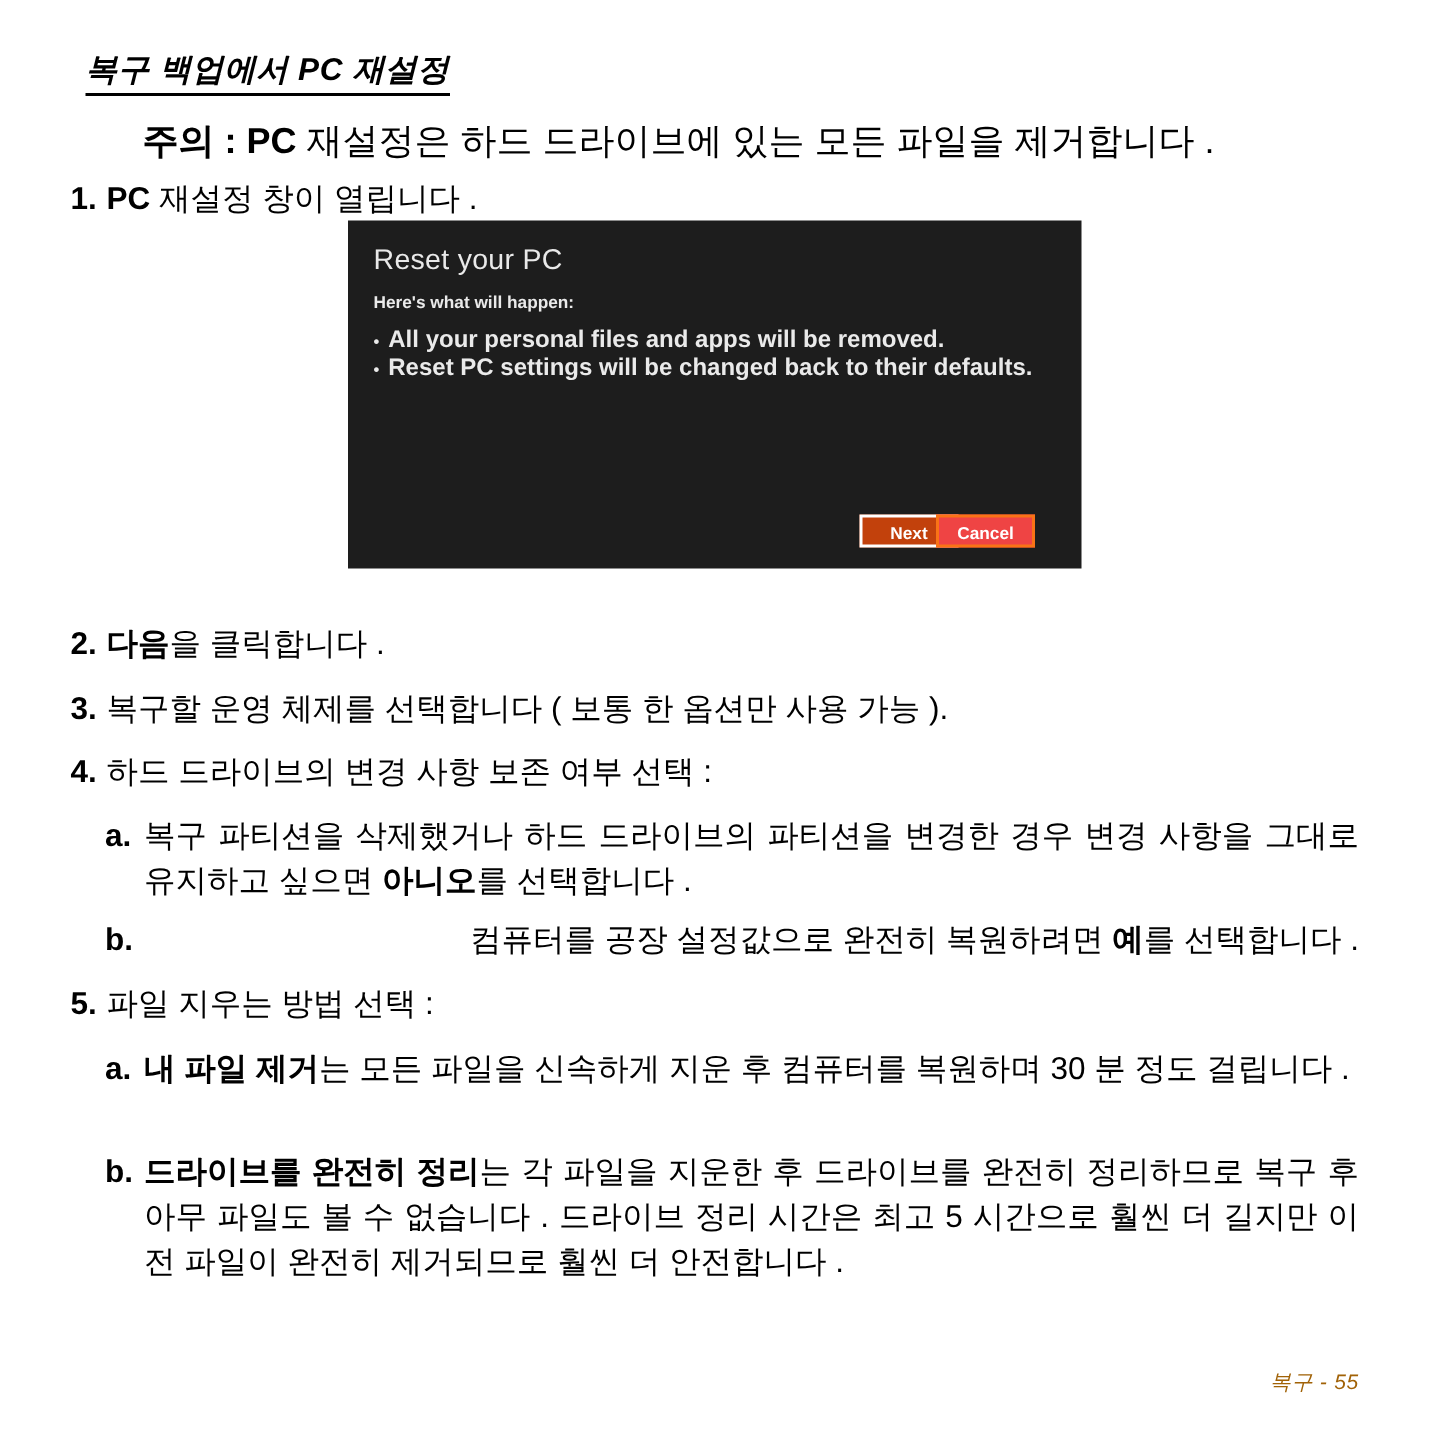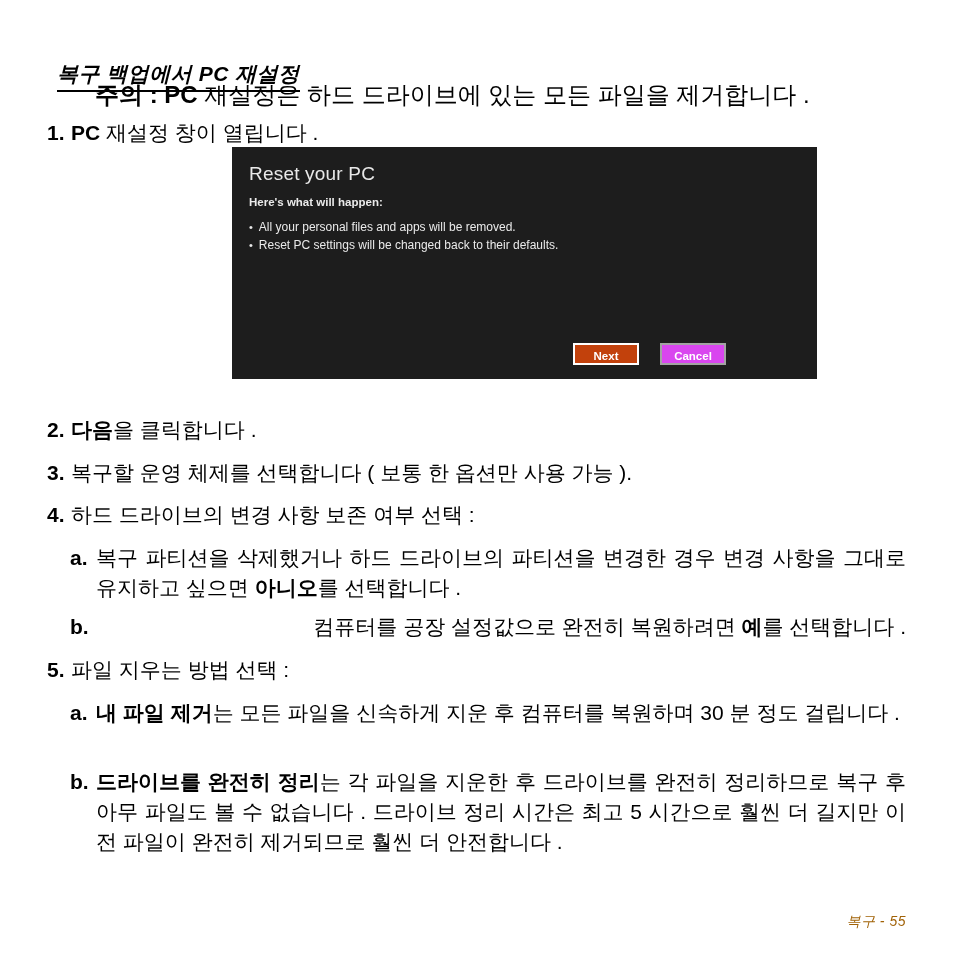--- a/index.html
+++ b/index.html
@@ -28,21 +28,20 @@
     position: absolute;
     left: 57px;
     top: 32px;
     font-size: 21px;
     font-weight: bold;
     font-style: italic;
     letter-spacing: 0.5px;
     border-bottom: 2px solid #000;
     padding-bottom: 2px;
     white-space: nowrap;
-    margin-top: 28px;
   }
 
   
   .note-line {
     position: absolute;
     left: 95px;
     top: 80px;
     right: 44px;
     font-size: 24px;
     line-height: 30px;
@@ -92,21 +91,21 @@
     text-justify: inter-character;
   }
   .sub-item .body.nojust { text-align: right; }
   b.strong { font-weight: bold; }
 
   
   .figure {
     position: absolute;
     left: 232px;
     top: 147px;
-    width: 585px;
+    width: 489px;
     height: 232px;
   }
   .reset-dialog {
     position: relative;
     width: 100%;
     height: 100%;
     background: #1d1d1d;
     box-sizing: border-box;
     overflow: hidden;
   }
@@ -124,24 +123,24 @@
     left: 17px;
     top: 49px;
     font-size: 11.5px;
     color: #eaeaea;
     font-weight: bold;
   }
   .reset-bullets {
     position: absolute;
     left: 17px;
     top: 71px;
-    font-size: 12px;
+    font-size: 16px;
     color: #eaeaea;
     line-height: 18px;
-    font-weight: normal;
+    font-weight: bold;
   }
   .reset-bullets div::before {
     content: "\2022";
     margin-right: 6px;
     font-size: 11px;
   }
 
   .btn-row {
     position: absolute;
     left: 0;
@@ -159,24 +158,24 @@
     color: #ffffff;
     box-sizing: border-box;
   }
   .btn-next {
     left: 341px;
     width: 66px;
     background: #c2410c;
     border: 2px solid #ffffff;
   }
   .btn-cancel {
-    left: 428px;
+    left: 392px;
     width: 66px;
-    background: #d946ef;
-    border: 2px solid #a3a3a3;
+    background: #ef4444;
+    border: 2px solid #f97316;
   }
 
   .figure-caption {
     position: absolute;
     left: 0;
     top: 238px;
     width: 489px;
     text-align: center;
     font-size: 13px;
     font-style: italic;

